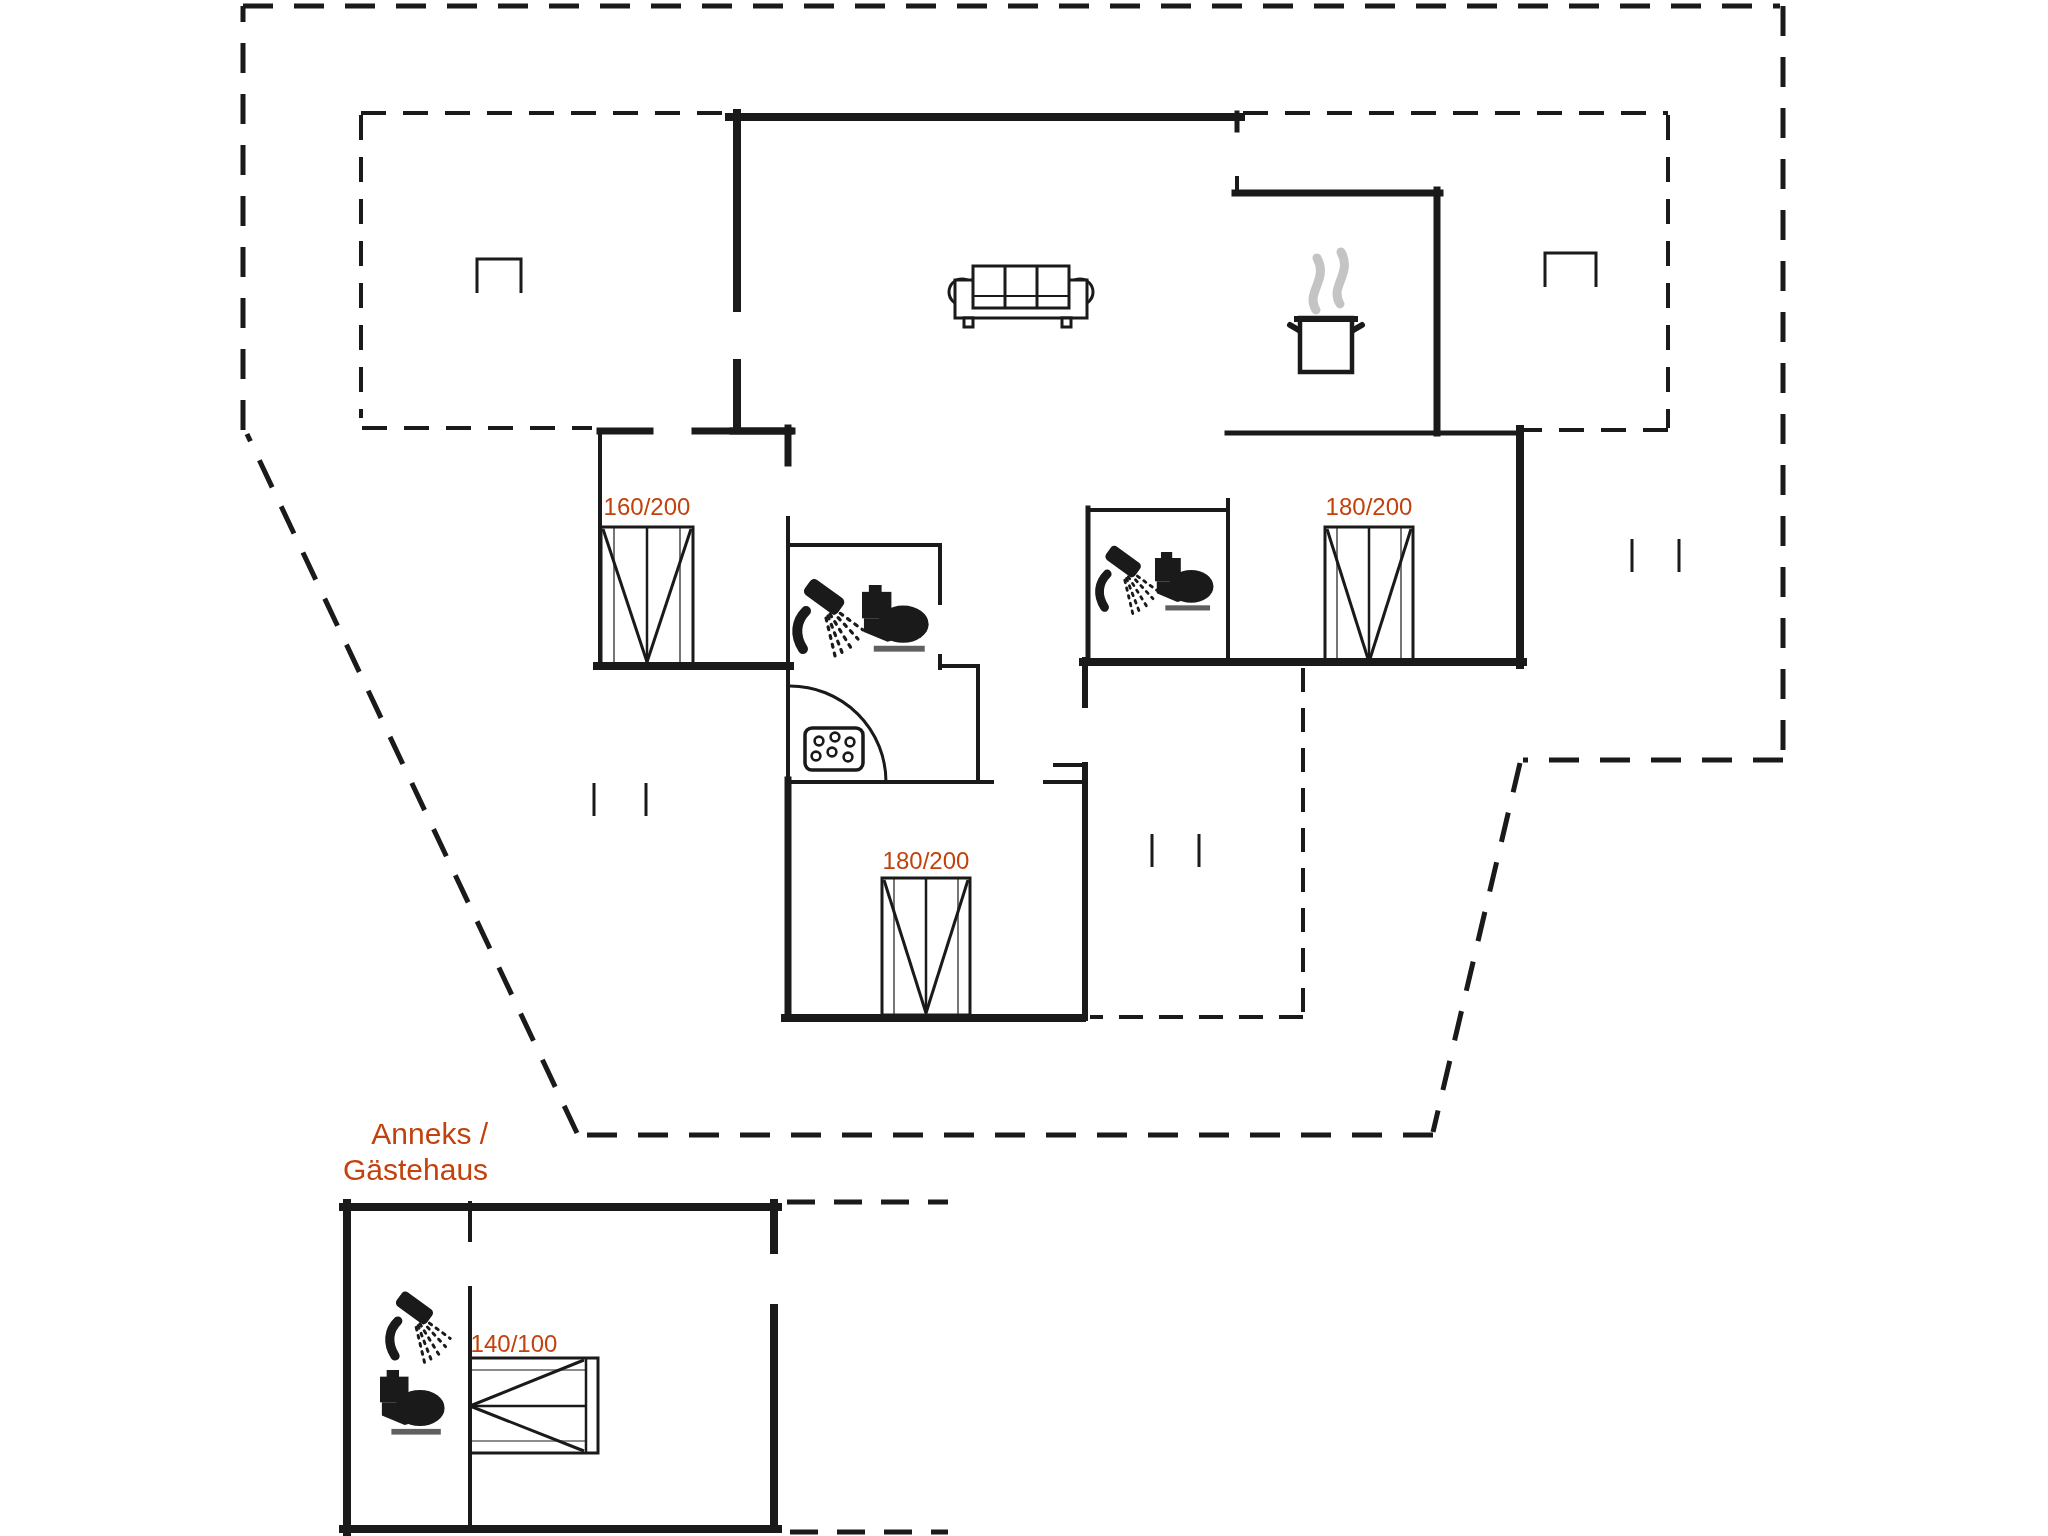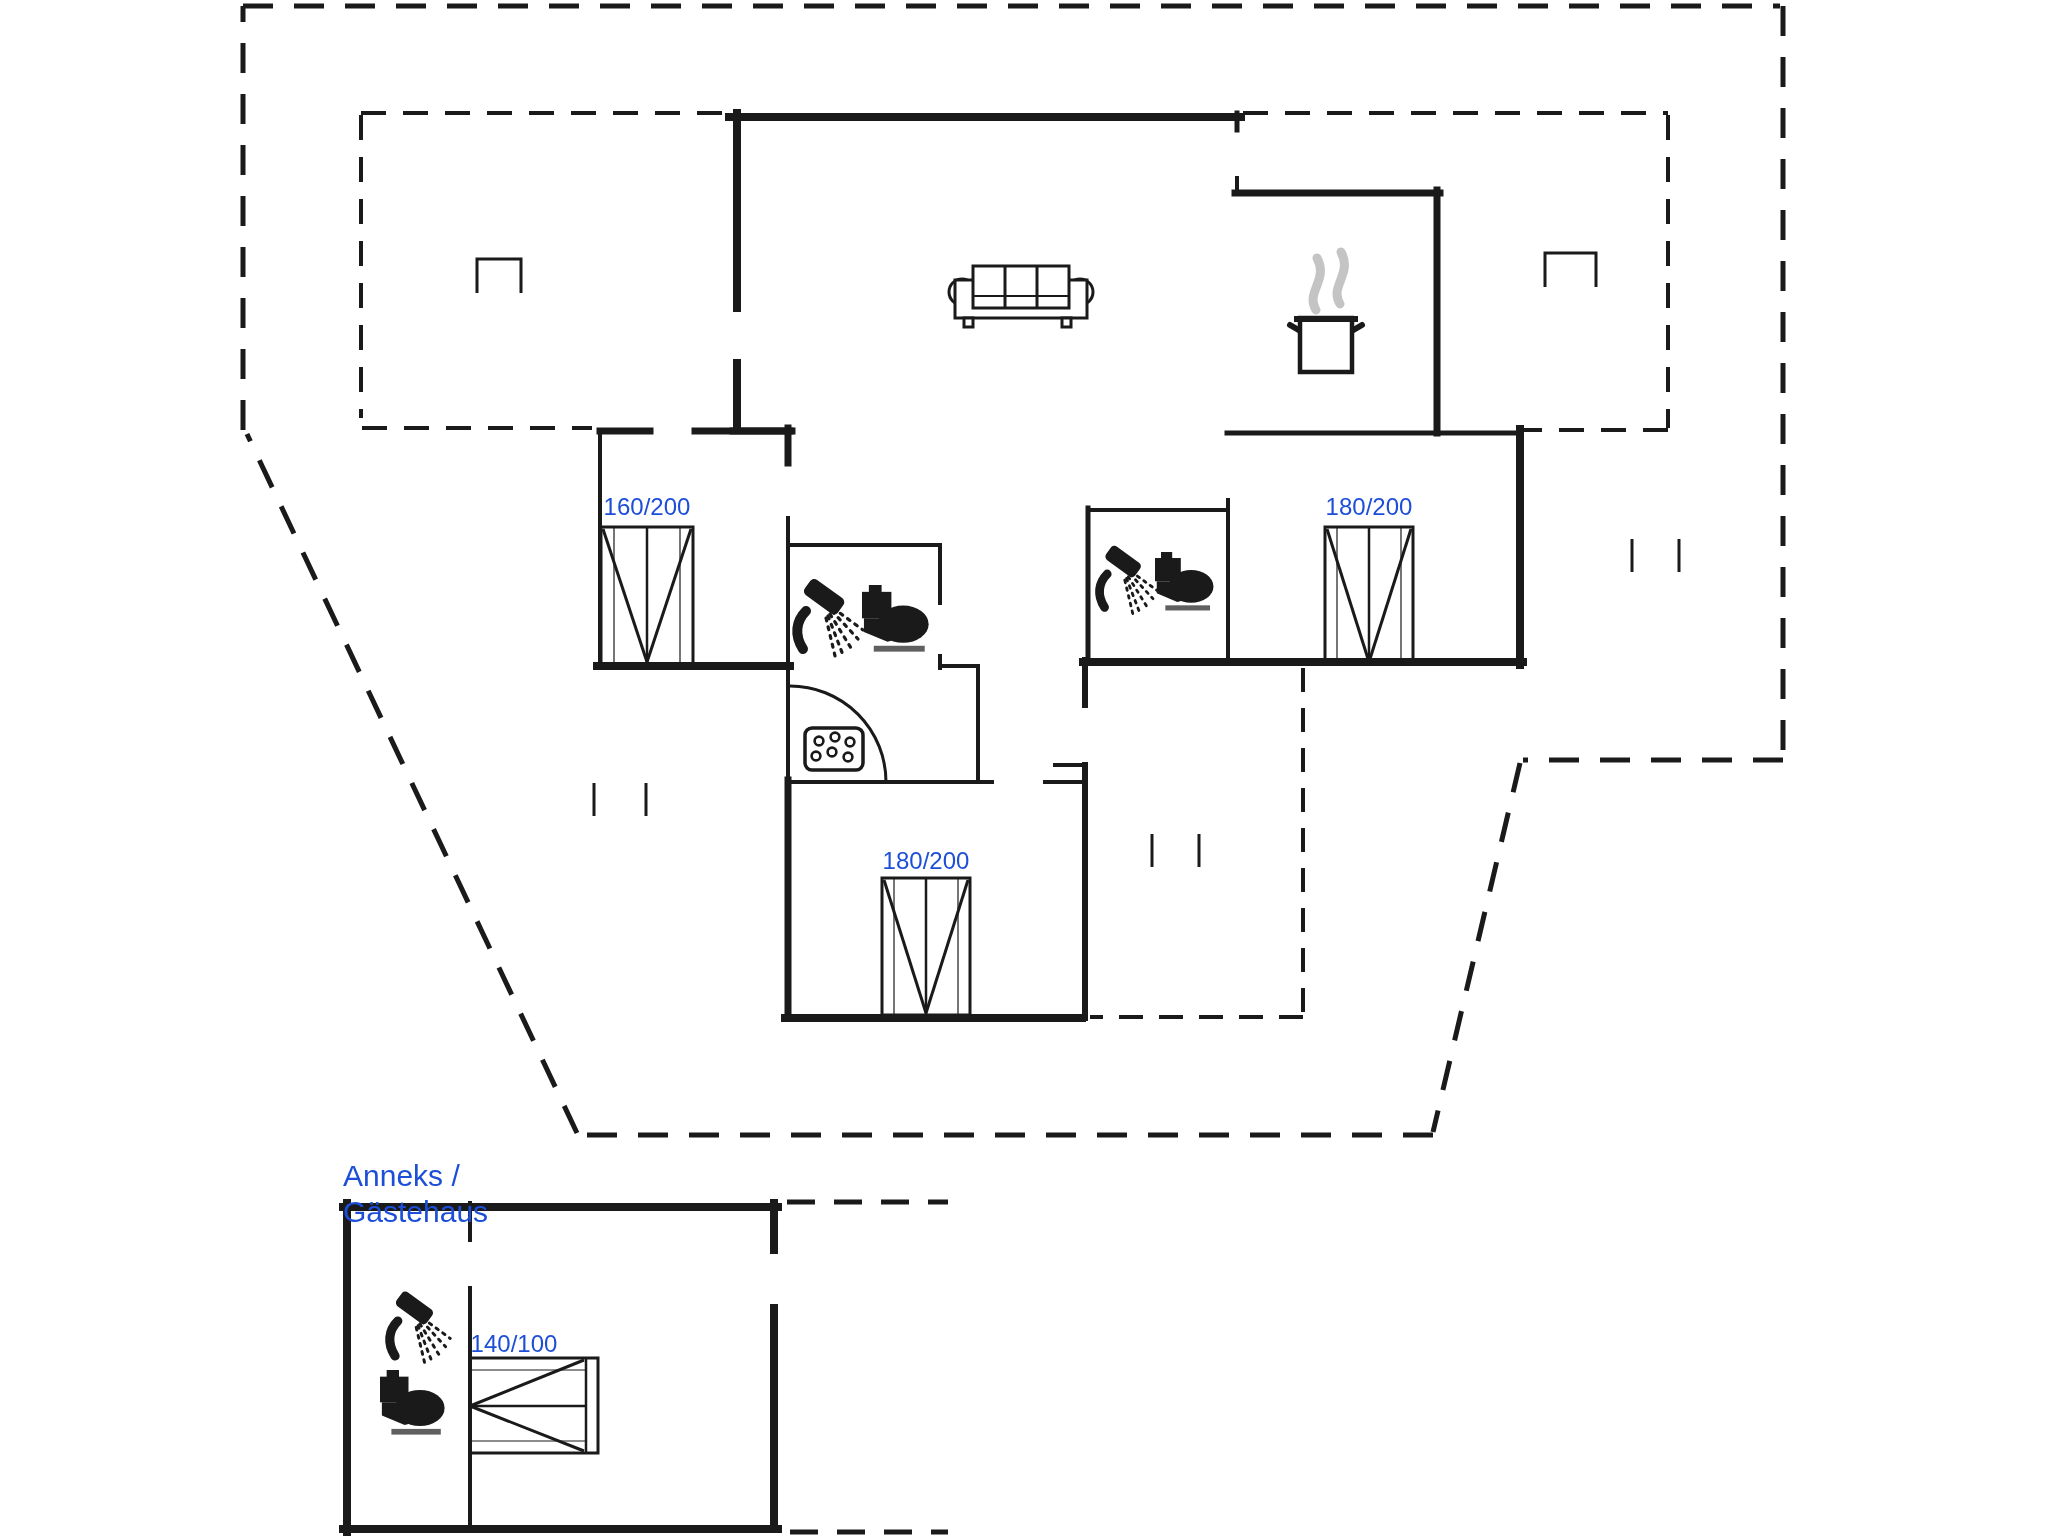--- a/index.html
+++ b/index.html
@@ -6,22 +6,23 @@
   .stage{
     position:relative;
     width:2048px;height:1536px;
     background:#ffffff;
     font-family:"Liberation Sans", sans-serif;
     overflow:hidden;
   }
   .plan-svg{position:absolute;left:0;top:0;}
   .lbl{
     position:absolute;
-    color:#1d4ed8;
+    color:#c2410c;
     white-space:nowrap;
+    text-align:right;
   }
   .bed-label{
     font-size:24px;
     transform:translateX(-50%);
   }
   .annex-label{
     font-size:30px;
     line-height:36px;
   }
 </style>
@@ -246,18 +247,18 @@
   </svg>
 
   <div class="lbl bed-label" style="left:647px;top:493px;">160/200</div>
 
   <div class="lbl bed-label" style="left:1369px;top:493px;">180/200</div>
 
   <div class="lbl bed-label" style="left:926px;top:847px;">180/200</div>
 
   <div class="lbl bed-label" style="left:514px;top:1330px;">140/100</div>
 
-  <div class="lbl annex-label" style="left:343px;top:1116px;margin-top:42px;">
+  <div class="lbl annex-label" style="left:343px;top:1116px;">
     <div>Anneks /</div>
     <div>Gästehaus</div>
   </div>
 
 </div>
 
 </body></html>

